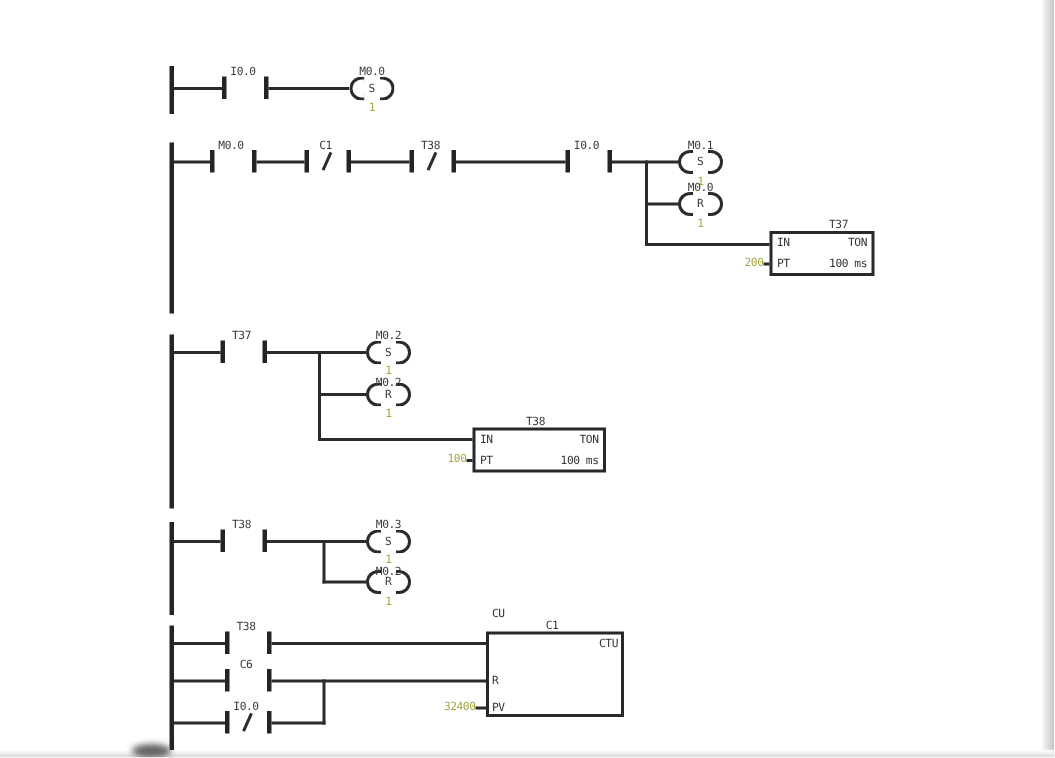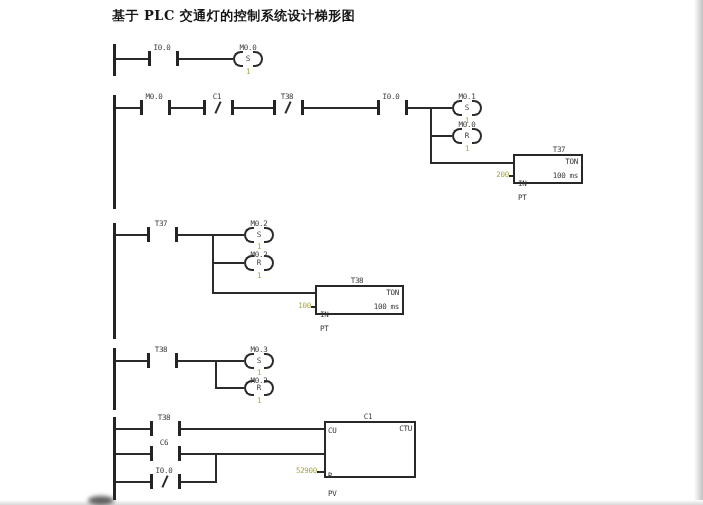--- a/index.html
+++ b/index.html
@@ -16,32 +16,31 @@
   .vw{position:absolute;width:2px;background:#2b2b2b;}
   .bar{position:absolute;width:3px;height:15px;background:#242424;}
   .sl{position:absolute;width:2px;height:13px;background:#2b2b2b;transform:rotate(24deg);}
   .lbl{position:absolute;font-size:7.5px;letter-spacing:-.3px;color:#3d3d3d;transform:translateX(-50%);white-space:nowrap;}
   .num{position:absolute;font-size:7.5px;letter-spacing:-.3px;color:#a9a63e;transform:translateX(-50%);white-space:nowrap;}
   .numr{position:absolute;font-size:7.5px;letter-spacing:-.3px;color:#a9a63e;text-align:right;white-space:nowrap;}
   .arcL{position:absolute;box-sizing:border-box;width:10px;height:16px;border:2px solid #2b2b2b;border-right:none;border-radius:9px 0 0 9px;}
   .arcR{position:absolute;box-sizing:border-box;width:10px;height:16px;border:2px solid #2b2b2b;border-left:none;border-radius:0 9px 9px 0;}
   .cl{position:absolute;width:16px;text-align:center;font-size:7.5px;color:#3d3d3d;}
   .box{position:absolute;box-sizing:border-box;border:2px solid #282828;background:transparent;}
-  .bt{position:absolute;font-size:7.5px;letter-spacing:-.3px;color:#343434;white-space:nowrap;margin-top:22px;}
+  .bt{position:absolute;font-size:7.5px;letter-spacing:-.3px;color:#343434;white-space:nowrap;}
   .btr{position:absolute;font-size:7.5px;letter-spacing:-.3px;color:#343434;text-align:right;white-space:nowrap;}
   .edge-right{position:absolute;left:694px;top:0;width:9px;height:505px;background:linear-gradient(to right,#ffffff,#c2c2c2);}
   .edge-bottom{position:absolute;left:0;top:500px;width:703px;height:5px;background:linear-gradient(#ffffff,#d8d8d8);}
   .smudge{position:absolute;left:88px;top:496px;width:26px;height:9px;background:#3a3a3a;border-radius:50%;filter:blur(2px);opacity:.8;}
 </style>
 </head>
 <body>
 
 <div id="canvas">
 
-  <div class="title" style="left:112px;top:7px;">基于 PLC 交通灯的控制系统设计梯形图</div>
 
   <div>
     <div class="rail" style="left:113px;top:44px;height:32px;"></div>
     <div class="hw" style="left:116px;top:58px;width:32px;"></div>
     <div class="bar" style="left:148px;top:51px;"></div>
     <div class="bar" style="left:176px;top:51px;"></div>
     <div class="lbl" style="left:162px;top:43px;">I0.0</div>
     <div class="hw" style="left:179px;top:58px;width:54px;"></div>
     <div class="arcL" style="left:233px;top:51px;"></div>
     <div class="arcR" style="left:253px;top:51px;"></div>
@@ -176,21 +175,21 @@
     <div class="hw" style="left:181px;top:453px;width:143px;"></div>
     <div class="vw" style="left:215px;top:453px;height:30px;"></div>
 
     <div class="hw" style="left:116px;top:481px;width:34px;"></div>
     <div class="bar" style="left:150px;top:474px;"></div>
     <div class="bar" style="left:178px;top:474px;"></div>
     <div class="sl" style="left:164px;top:475px;"></div>
     <div class="lbl" style="left:164px;top:466px;">I0.0</div>
     <div class="hw" style="left:181px;top:481px;width:36px;"></div>
 
-    <div class="numr" style="left:277px;top:466px;width:40px;">52900</div>
+    <div class="numr" style="left:277px;top:466px;width:40px;">32400</div>
     <div class="hw" style="left:317px;top:471px;width:7px;"></div>
   </div>
 
   <div class="edge-right"></div>
   <div class="edge-bottom"></div>
   <div class="smudge"></div>
 
 </div>
 
 </body></html>

